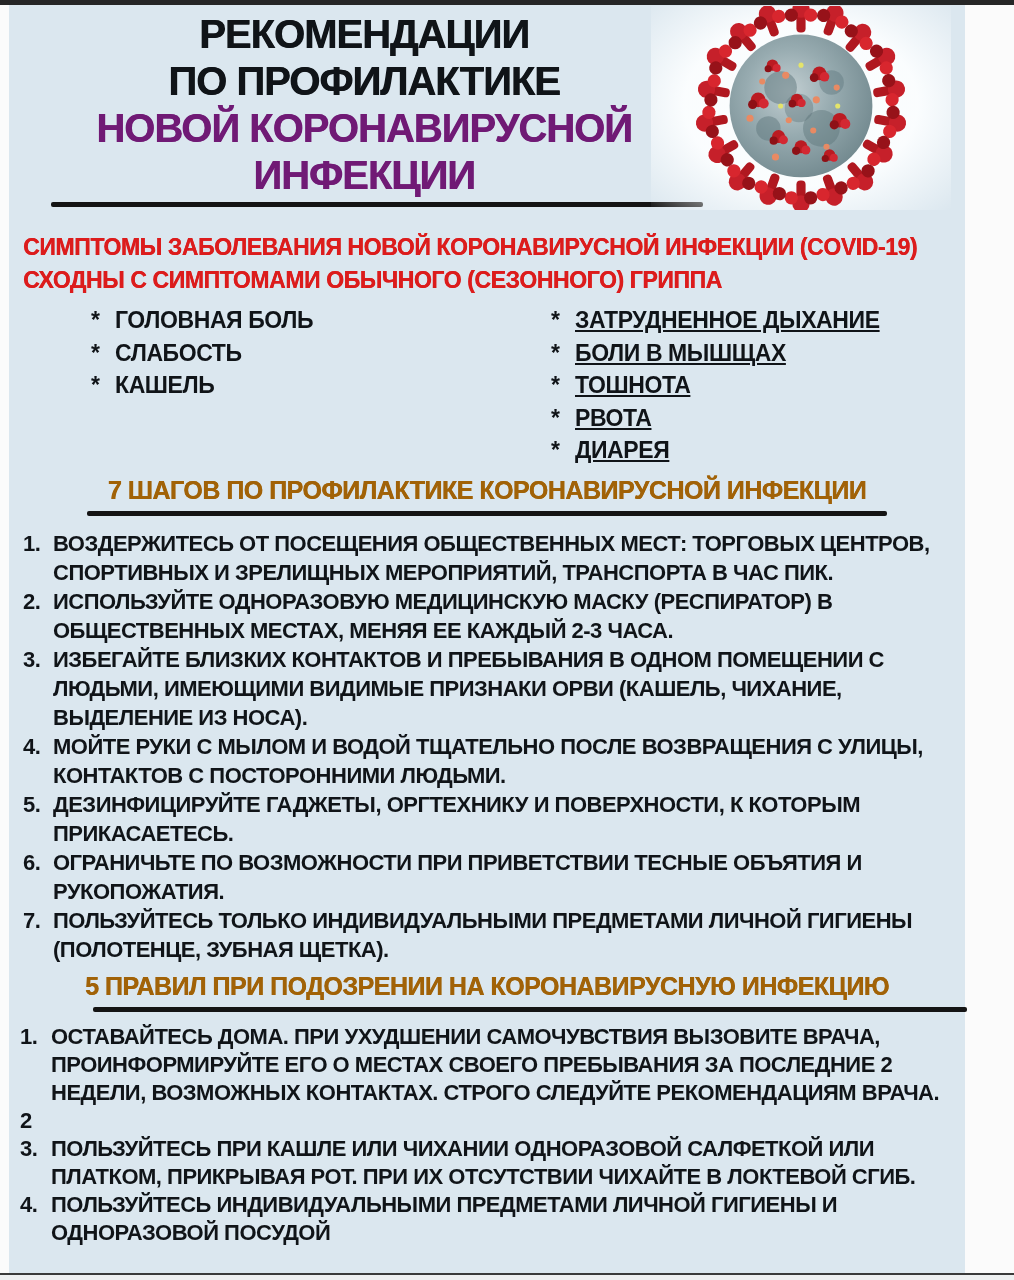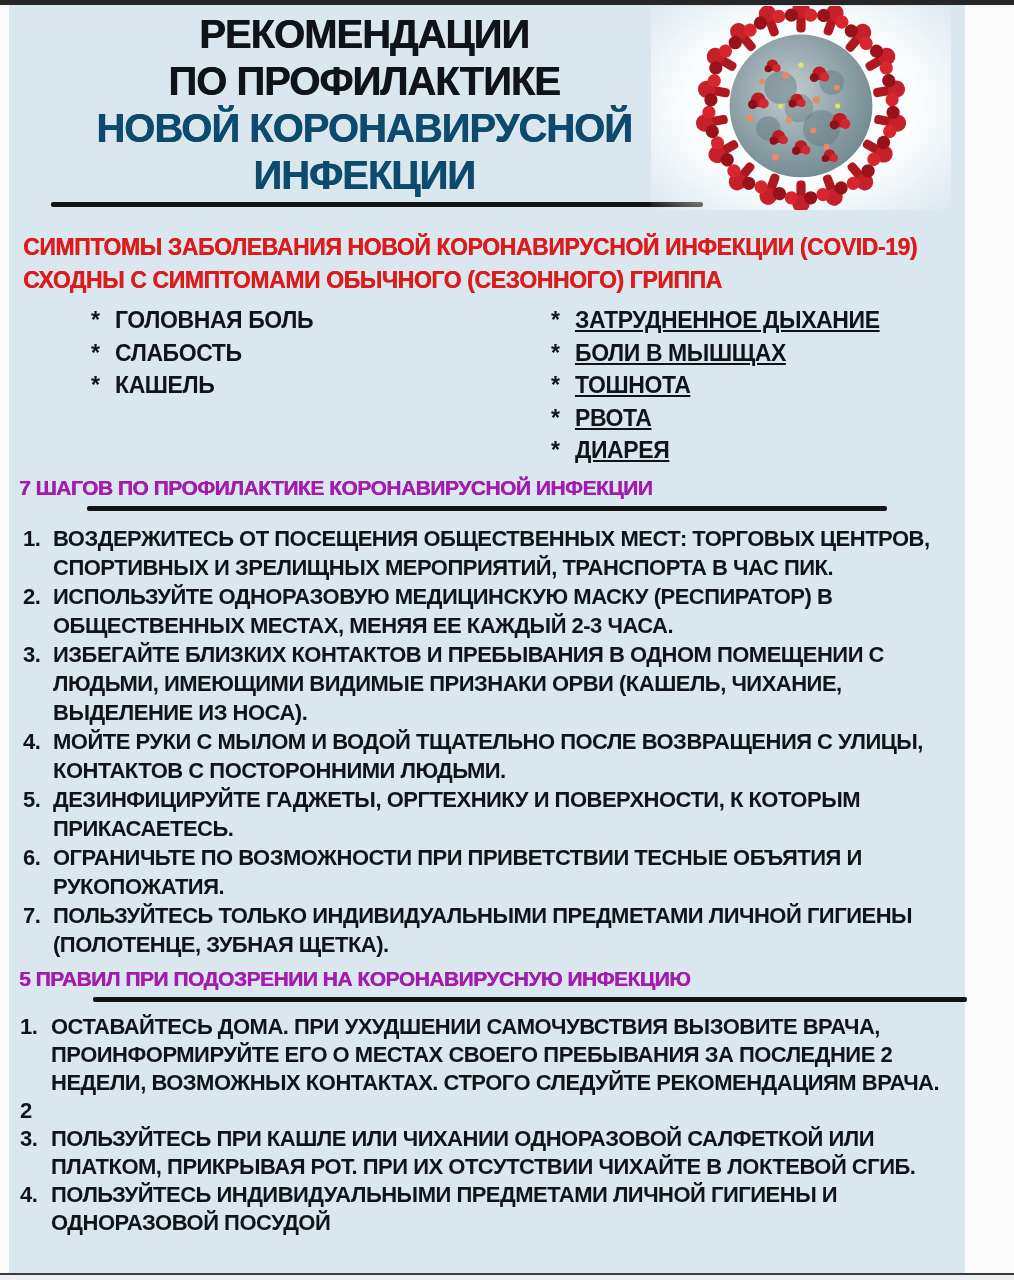--- a/index.html
+++ b/index.html
@@ -11,21 +11,21 @@
   .paper{position:absolute;left:9px;top:0;width:956px;height:1280px;background:#dbe7ef;}
   .content{position:relative;padding:6px 10px 0 10px;}
 
   
   .hdr{position:relative;height:198px;}
   .titles{width:690px;text-align:center;padding-top:5px;}
   .t-line{
     font-size:40px;line-height:47px;letter-spacing:-1px;color:#101418;
     text-shadow:0.6px 0 0 currentColor;white-space:nowrap;
   }
-  .t-red{color:#0c4a6e;}
+  .t-red{color:#701a75;}
   .title-rule{width:652px;height:5px;background:#141414;margin:3px 0 0 32px;border-radius:2px;}
   .virus-wrap{
     position:absolute;right:4px;top:0;width:300px;height:204px;
     background:radial-gradient(ellipse at 50% 48%, rgba(252,254,255,0.95) 55%, rgba(252,254,255,0) 100%);
     display:flex;align-items:flex-start;justify-content:center;
   }
 
   
   .intro{
     margin:27px 0 6px 4px;font-size:23px;line-height:33px;letter-spacing:-0.4px;
@@ -34,21 +34,21 @@
 
   
   .symptoms{display:flex;margin-top:7px;color:#101418;}
   .sym-col-left{margin-left:72px;width:452px;}
   .sym-col-right{margin-left:8px;text-decoration:underline;}
   .sym{font-size:23px;line-height:32.5px;letter-spacing:-0.4px;white-space:nowrap;}
   .ast{display:inline-block;width:24px;}
 
   
   .sec-head{
-    font-size:21px;letter-spacing:-0.5px;color:#a21caf;
+    text-align:center;font-size:25px;letter-spacing:-0.5px;color:#a16207;
     text-shadow:0.4px 0 0 currentColor;white-space:nowrap;
   }
   .rule{height:5px;background:#141414;border-radius:2px;}
   .rule1{width:800px;margin:6px auto 0;}
   .rule2{width:874px;margin:6px 0 0 74px;}
   .sec1 .sec-head{margin-top:9px;}
   .sec2 .sec-head{margin-top:8px;}
 
   
   .steps{margin-top:13px;color:#101418;}

